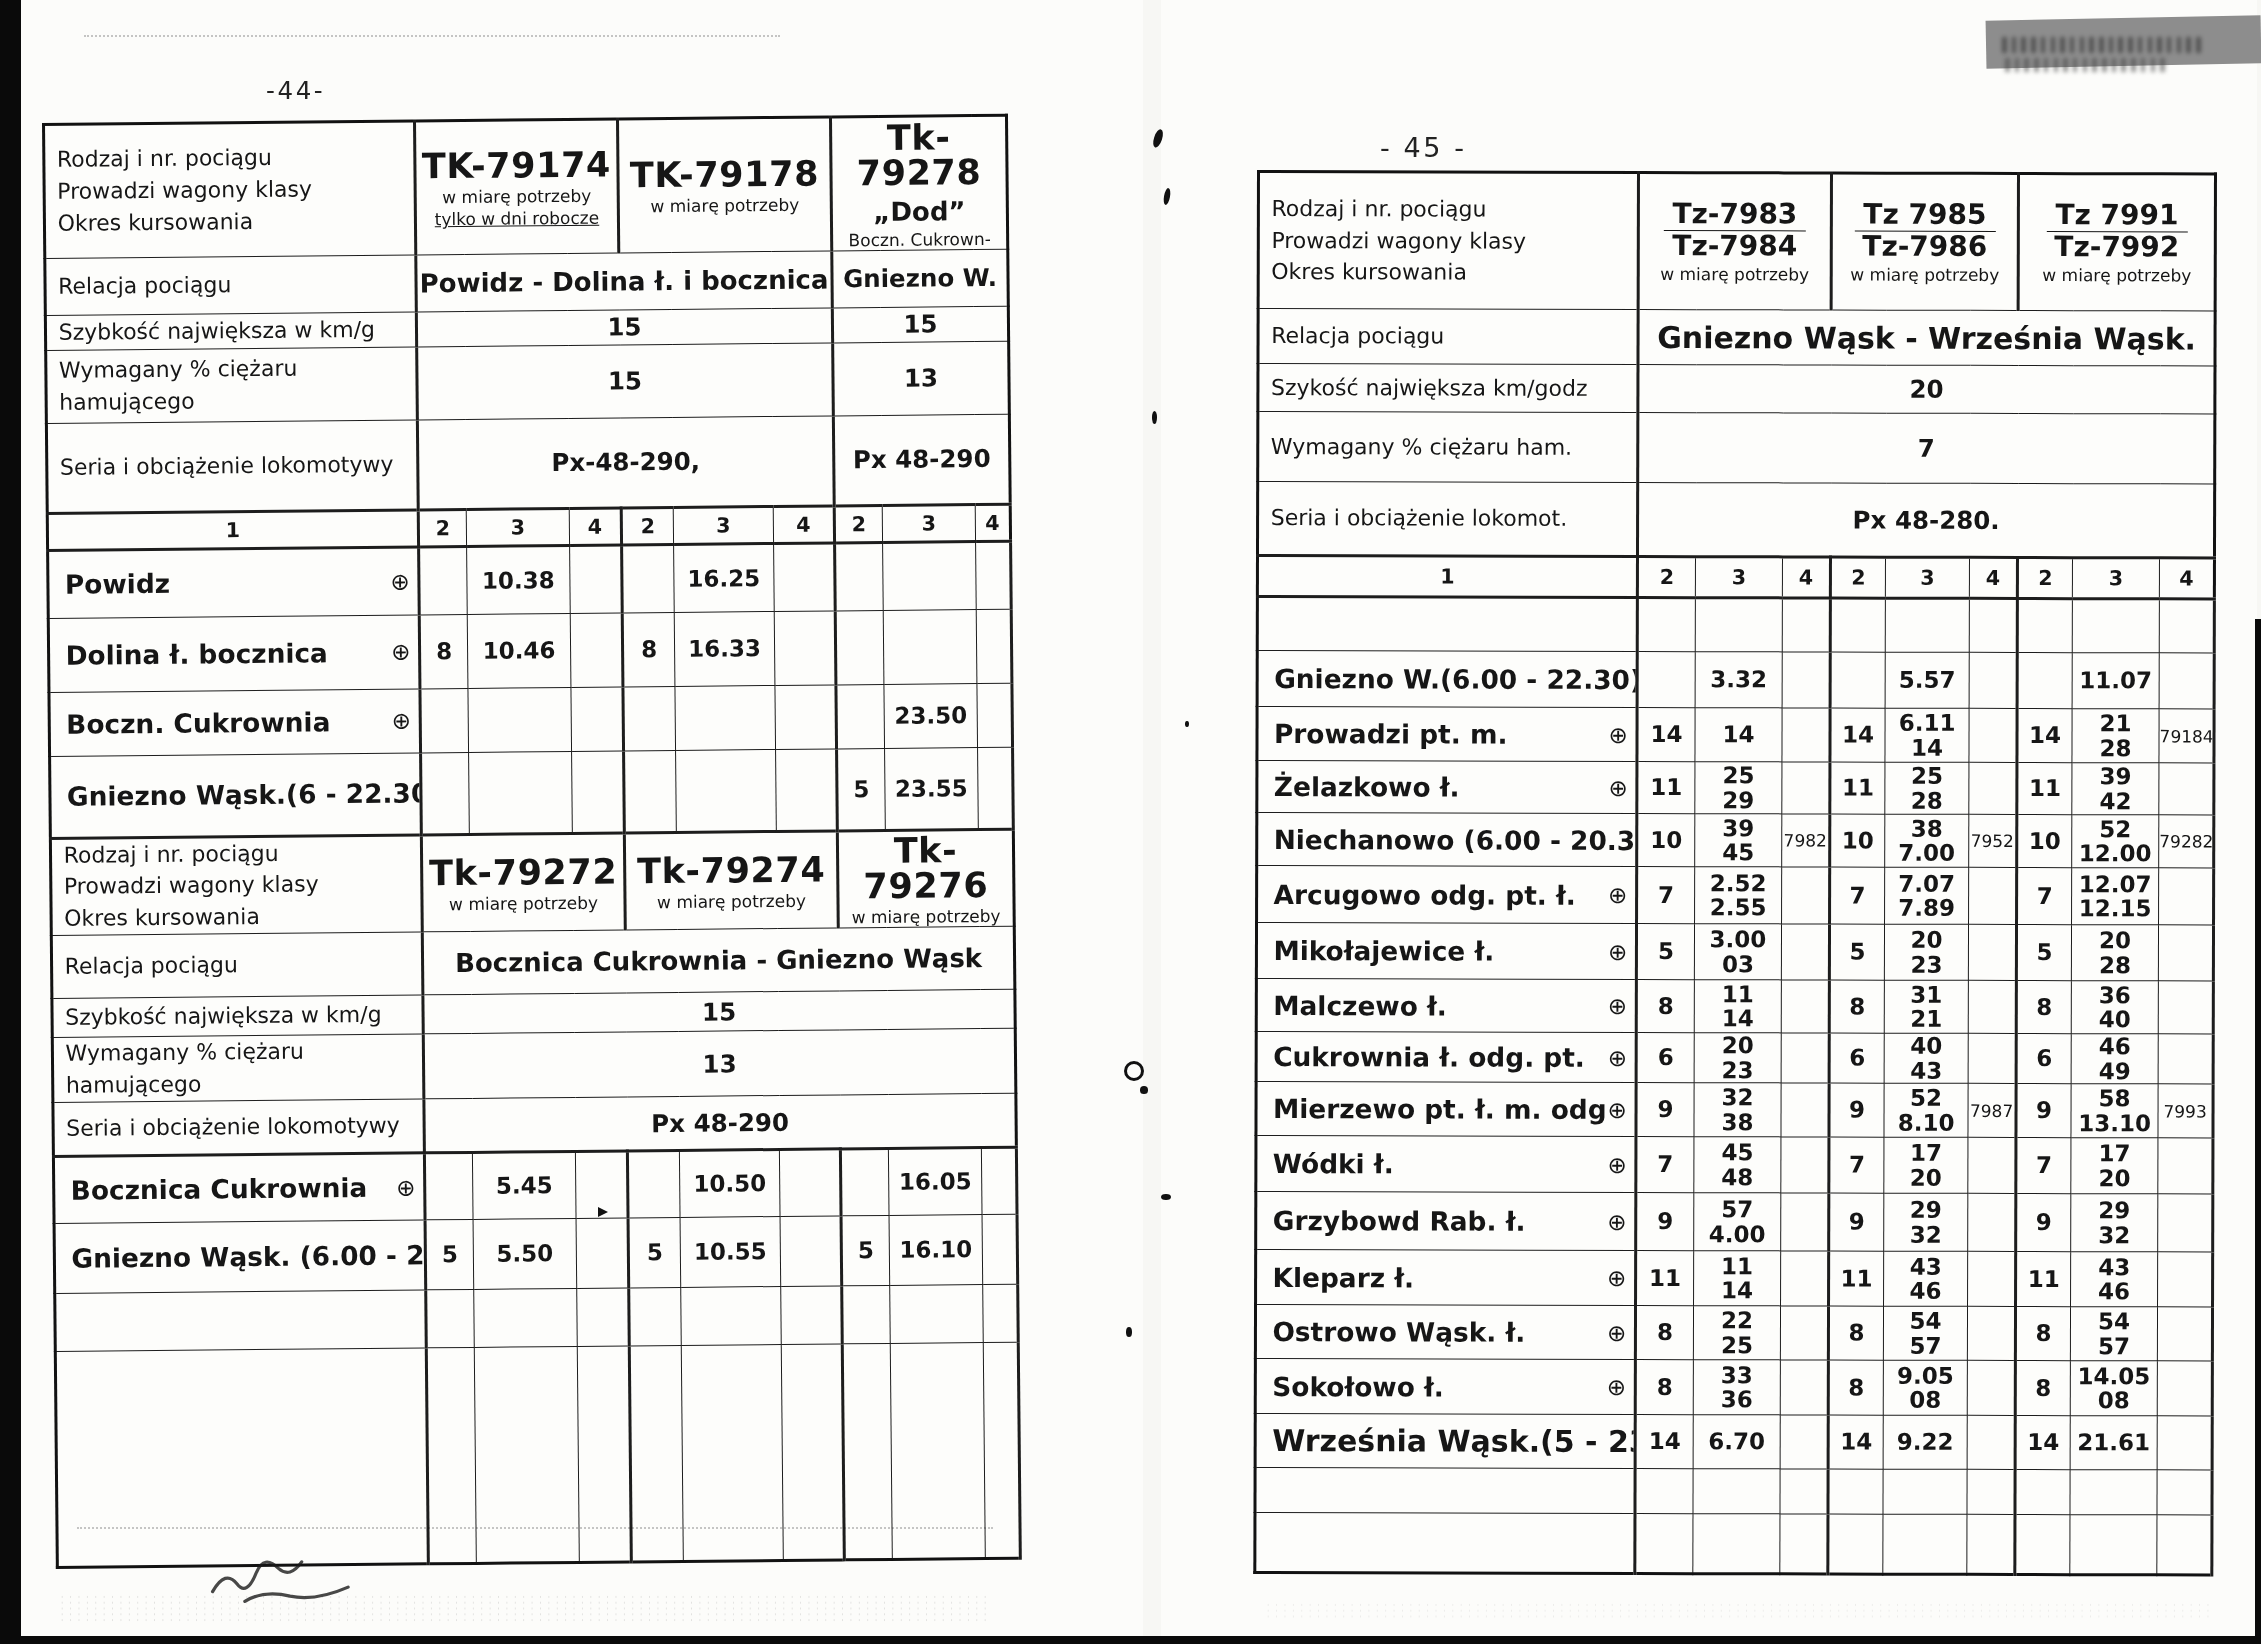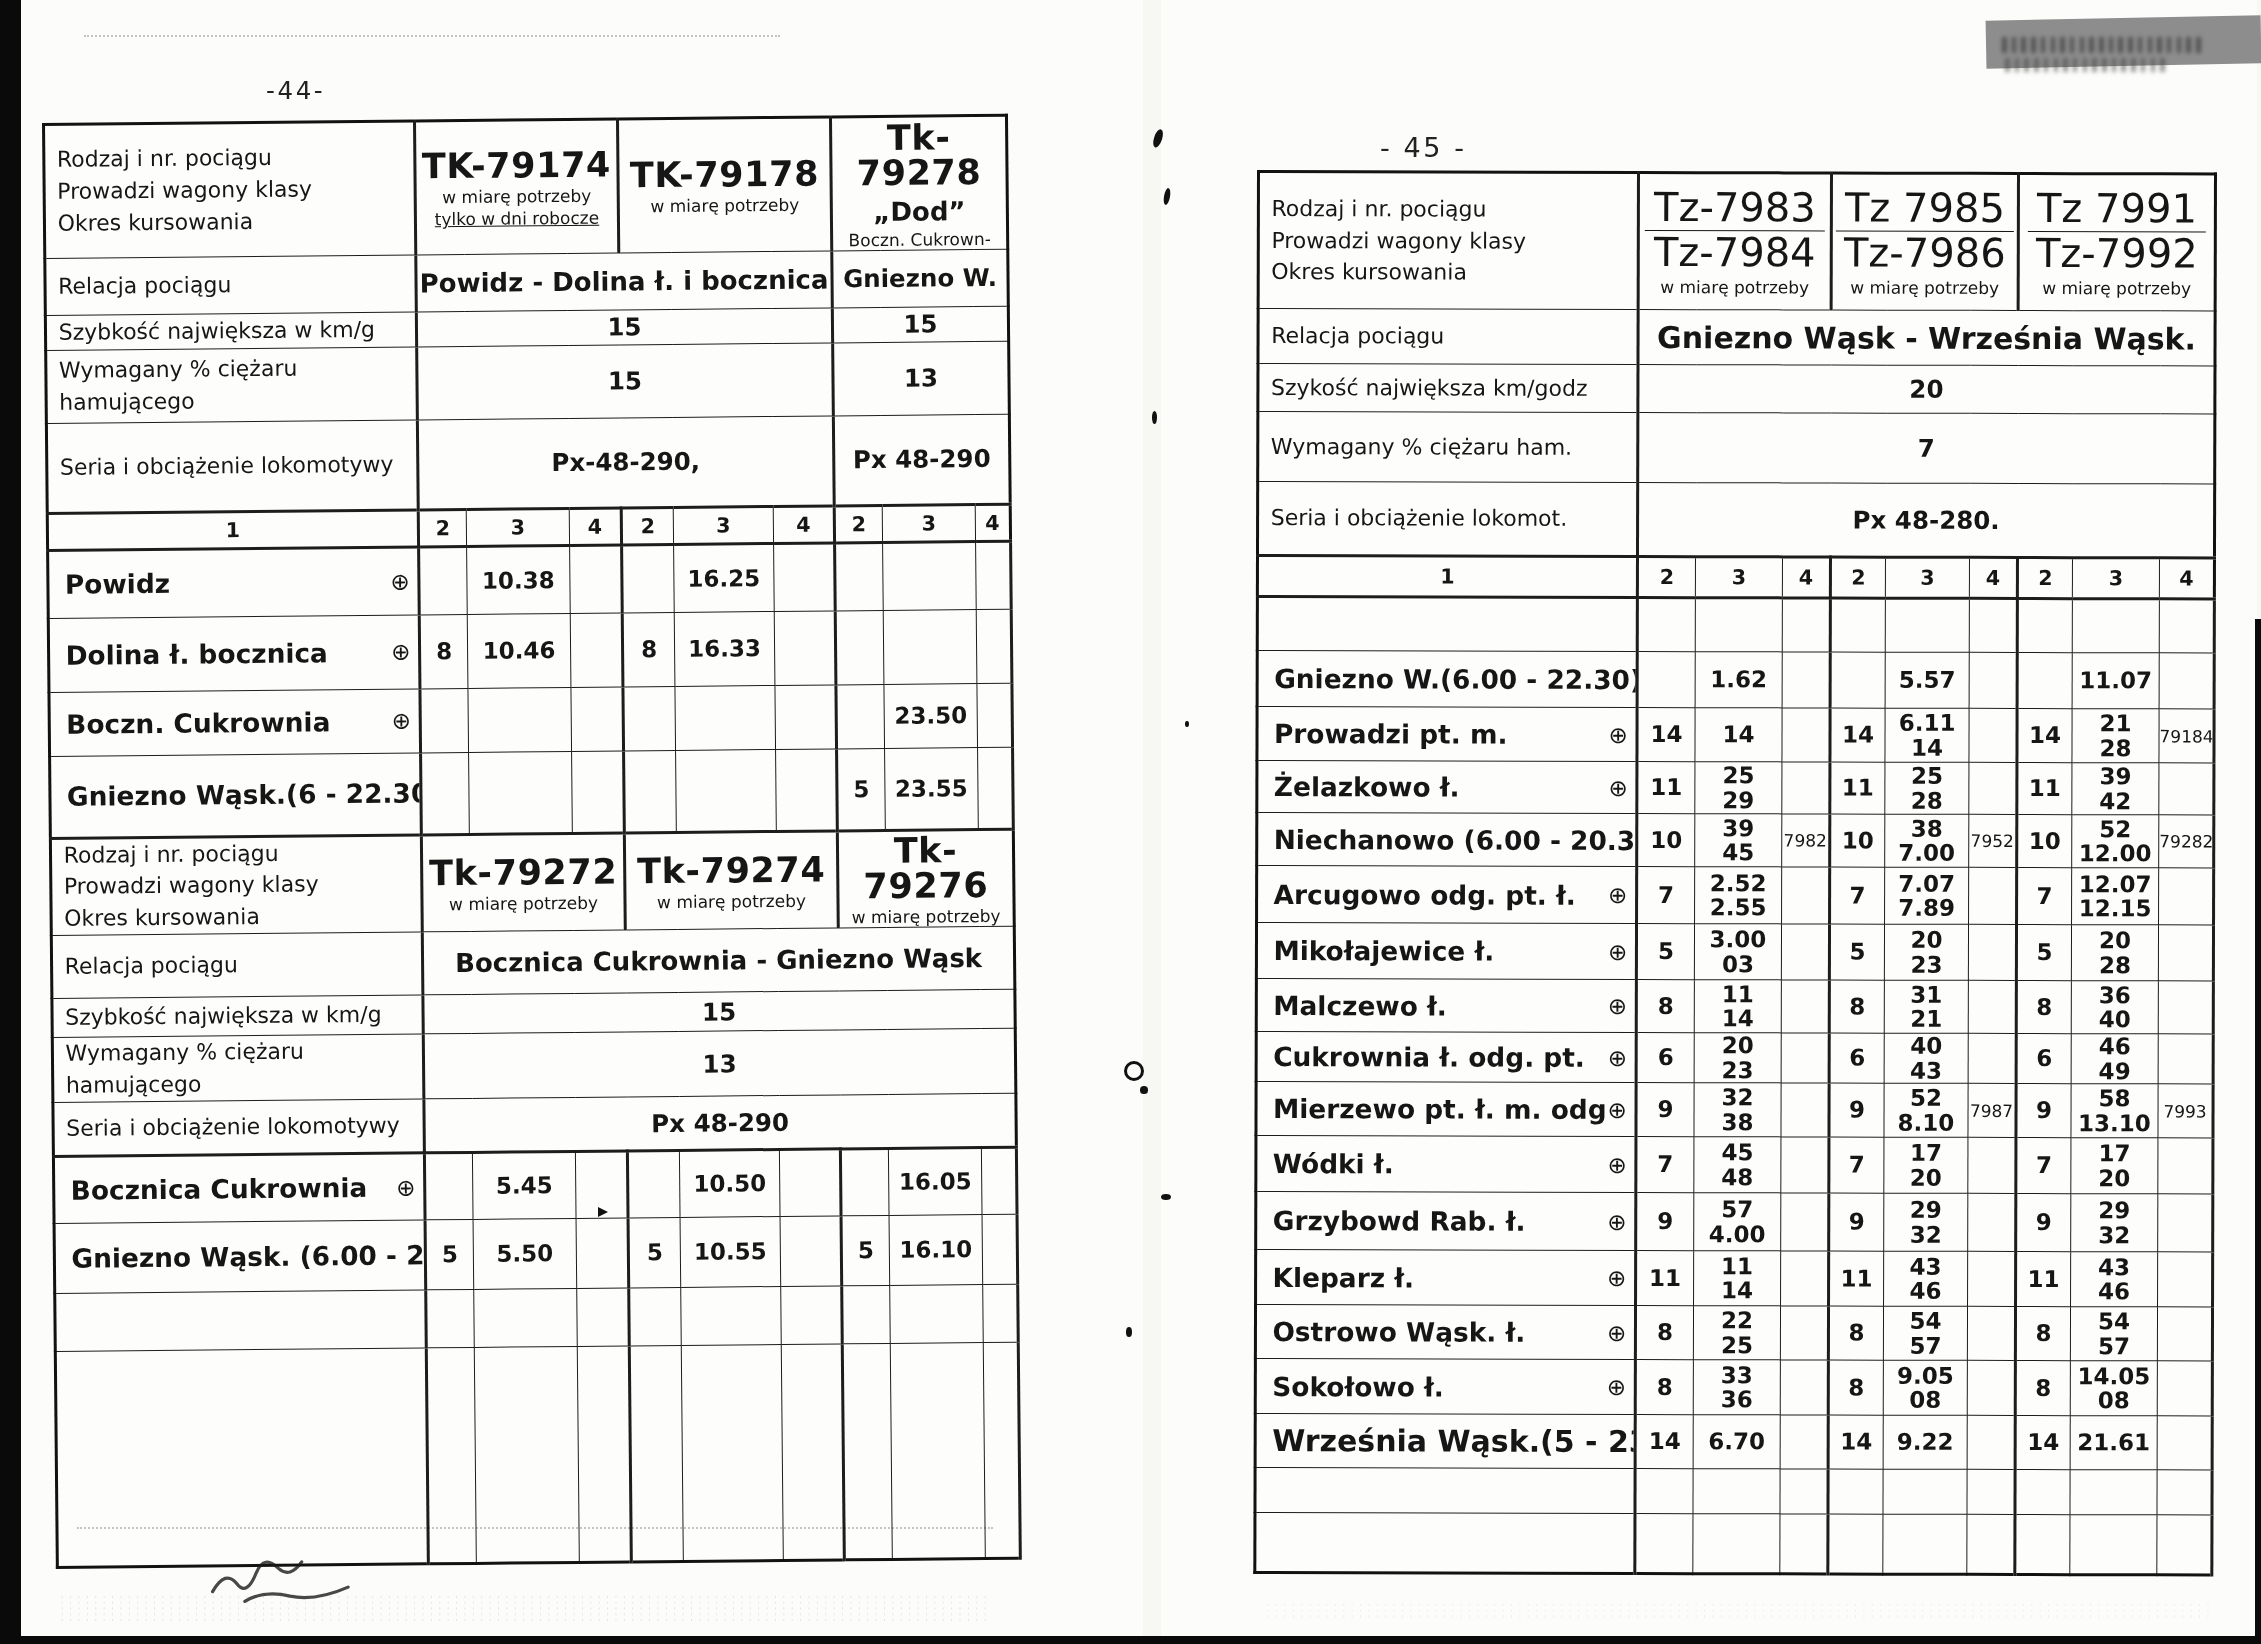--- a/index.html
+++ b/index.html
@@ -11,21 +11,21 @@
   table.sheet{border-collapse:collapse;table-layout:fixed;position:absolute;
               background:#fdfdfb;border:3.9px solid #121212;}
   .sheet td{border:1.3px solid #1d1d1d;padding:0;text-align:center;vertical-align:middle;overflow:hidden;}
   .sheet td.lab{text-align:left;padding-left:11.6px;font-size:22px;font-weight:500;
                 border-right-width:3.9px;line-height:1.45;}
   .sheet td.gsep{border-right-width:3.9px;}
   .sheet tr.hvt td{border-top-width:3.9px;}
   .sheet tr.hvb td{border-bottom-width:3.9px;}
 
   .tnum{font-size:35px;font-weight:700;letter-spacing:0.6px;line-height:1.0;margin-top:2.6px;}
-  .tznum{font-size:40px;font-weight:400;line-height:1.08;}
+  .tznum{font-size:28px;font-weight:700;line-height:1.08;}
   .tznum.u1{border-bottom:1.9px solid #161616;display:inline-block;padding:0 9px 1.3px;}
   .wmp{font-size:17px;font-weight:500;margin-top:2.6px;}
   .wmp.u{text-decoration:underline;}
   .dod{font-size:26px;font-weight:600;margin:6.4px 0 2.6px;}
   .val{font-size:24.5px;font-weight:600;}
   .val.rel{font-size:26px;}
   .cn td{font-size:20.6px;font-weight:600;}
 
   td.st{border-right-width:3.9px;}
   .stwrap{display:flex;align-items:center;justify-content:space-between;padding:0 7.7px 0 15.5px;}
@@ -389,21 +389,21 @@
           <td class="v"></td>
           <td class="vsm gsep"></td>
         </tr>
         <tr style="height: 56px;">
           <td class="st">
             <div class="stwrap">
               <span class="stname">Gniezno W.(6.00 - 22.30)</span>
             </div>
           </td>
           <td class="v"></td>
-          <td class="v">1.62</td>
+          <td class="v">3.32</td>
           <td class="vsm gsep"></td>
           <td class="v"></td>
           <td class="v">5.57</td>
           <td class="vsm gsep"></td>
           <td class="v"></td>
           <td class="v">11.07</td>
           <td class="vsm gsep"></td>
         </tr>
         <tr style="height: 54px;">
           <td class="st">

